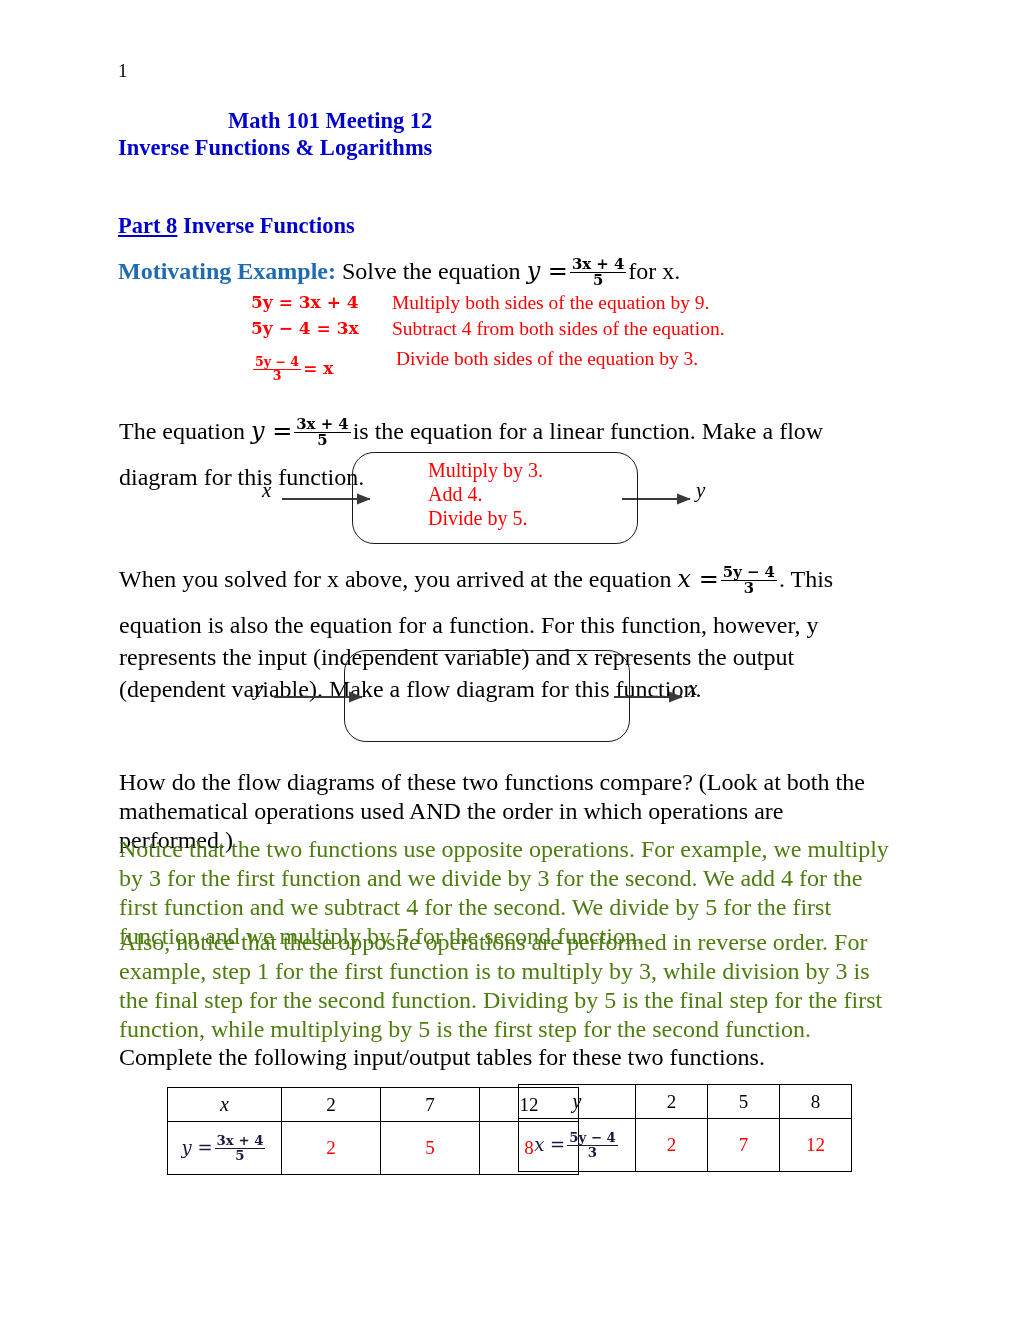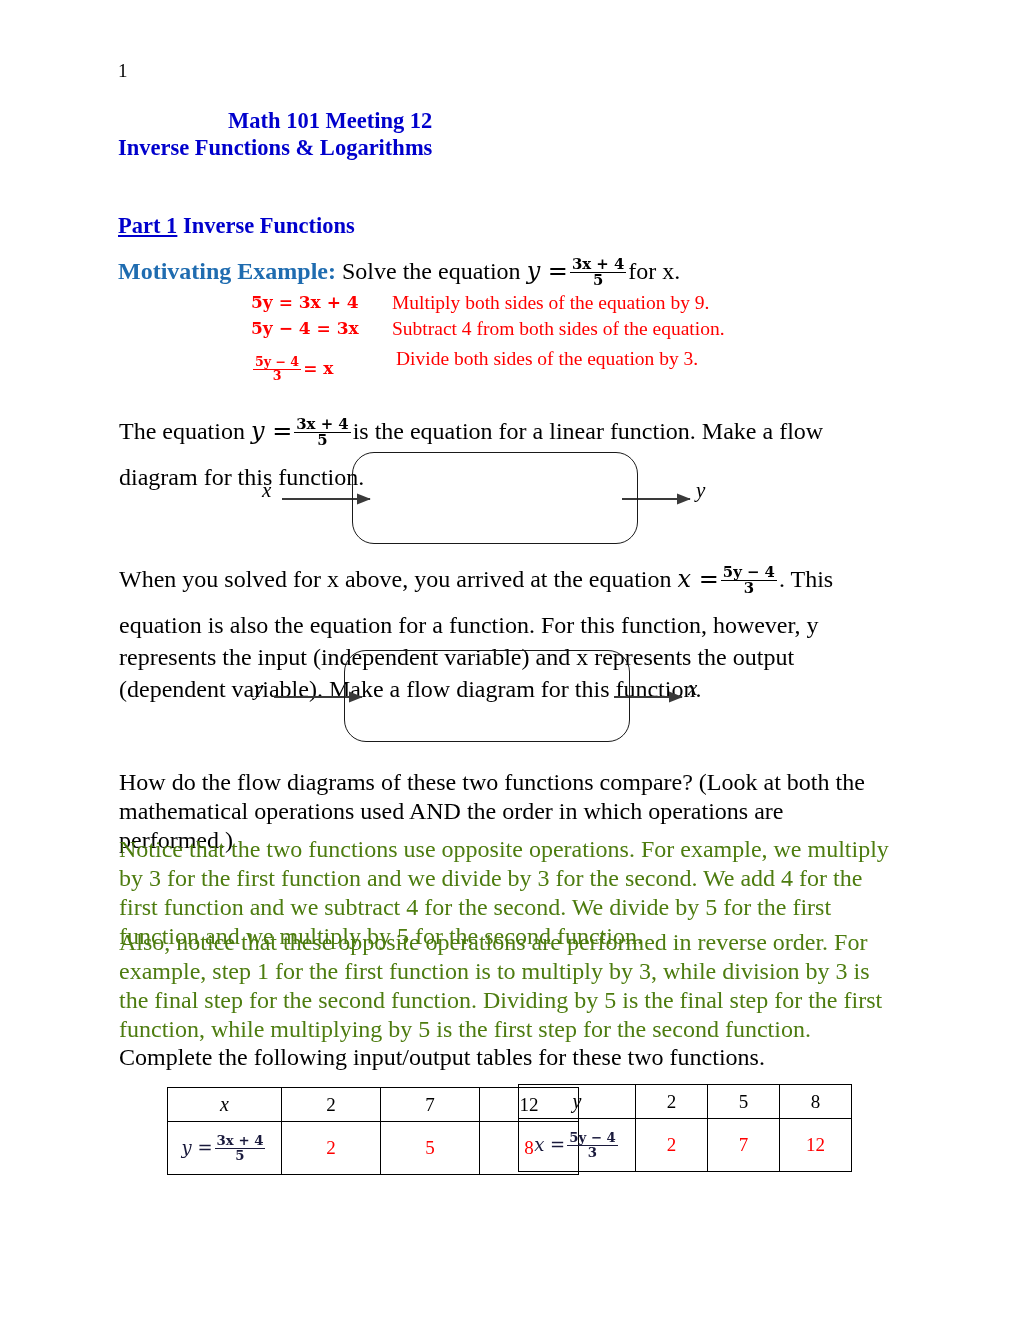--- a/index.html
+++ b/index.html
@@ -235,21 +235,21 @@
 <div class="page">
 
   <div class="abs" id="page-number">1</div>
 
   <div class="abs" id="doc-title">
     <span class="line2">Math 101 Meeting 12</span>
     <span class="line2">Inverse Functions &amp; Logarithms</span>
   </div>
 
   <div class="abs" id="part-heading">
-    <span class="underlined">Part 1</span><span>&nbsp;</span><span>Inverse Functions</span>
+    <span class="underlined">Part 8</span><span>&nbsp;</span><span>Inverse Functions</span>
   </div>
 
   <div class="abs" id="motivating-line">
     <span class="lead">Motivating Example:</span>
     <span>Solve the equation</span>
     <span class="mvar">y =</span><span class="frac"><span class="num">3x + 4</span><span class="den">5</span></span><span>for x.</span>
   </div>
 
   <div class="abs" id="worked-example">
     <div class="row row1">
@@ -279,20 +279,25 @@
         </marker>
         <marker id="ah2" markerWidth="9" markerHeight="9" refX="7.5" refY="3.2" orient="auto" markerUnits="strokeWidth">
           <path d="M0,0 L0,6.4 L8,3.2 z" fill="#3a3a3a"></path>
         </marker>
       </defs>
       <line x1="32" y1="55" x2="120" y2="55" stroke="#3a3a3a" stroke-width="1.8" marker-end="url(#ah1)"></line>
       <line x1="372" y1="55" x2="440" y2="55" stroke="#3a3a3a" stroke-width="1.8" marker-end="url(#ah2)"></line>
     </svg>
     <div class="fbox"></div>
     <div class="in-label">x</div>
+    <div class="fsteps">
+      <span>Multiply by 3.</span>
+      <span>Add 4.</span>
+      <span>Divide by 5.</span>
+    </div>
     <div class="out-label">y</div>
   </div>
 
   <div class="abs para" id="para-solved">
     <span>When you solved for x above, you arrived at the equation</span>
     <span class="mvar">x =</span><span class="frac"><span class="num">5y − 4</span><span class="den">3</span></span><span>. This equation is also the equation for a function. For this function, however, y represents the input (independent variable) and x represents the output (dependent variable). Make a flow diagram for this function.</span>
   </div>
 
   <div class="flow" id="flow-2">
     <svg width="640" height="110" viewBox="0 0 640 110">

